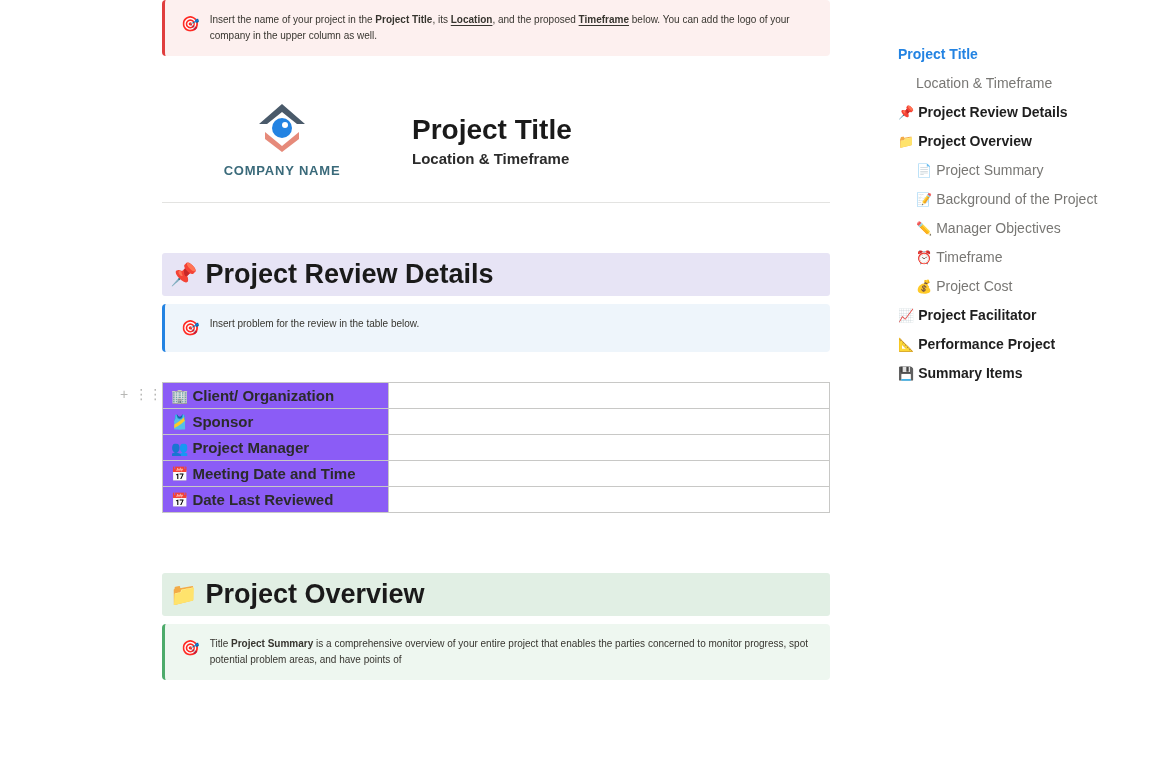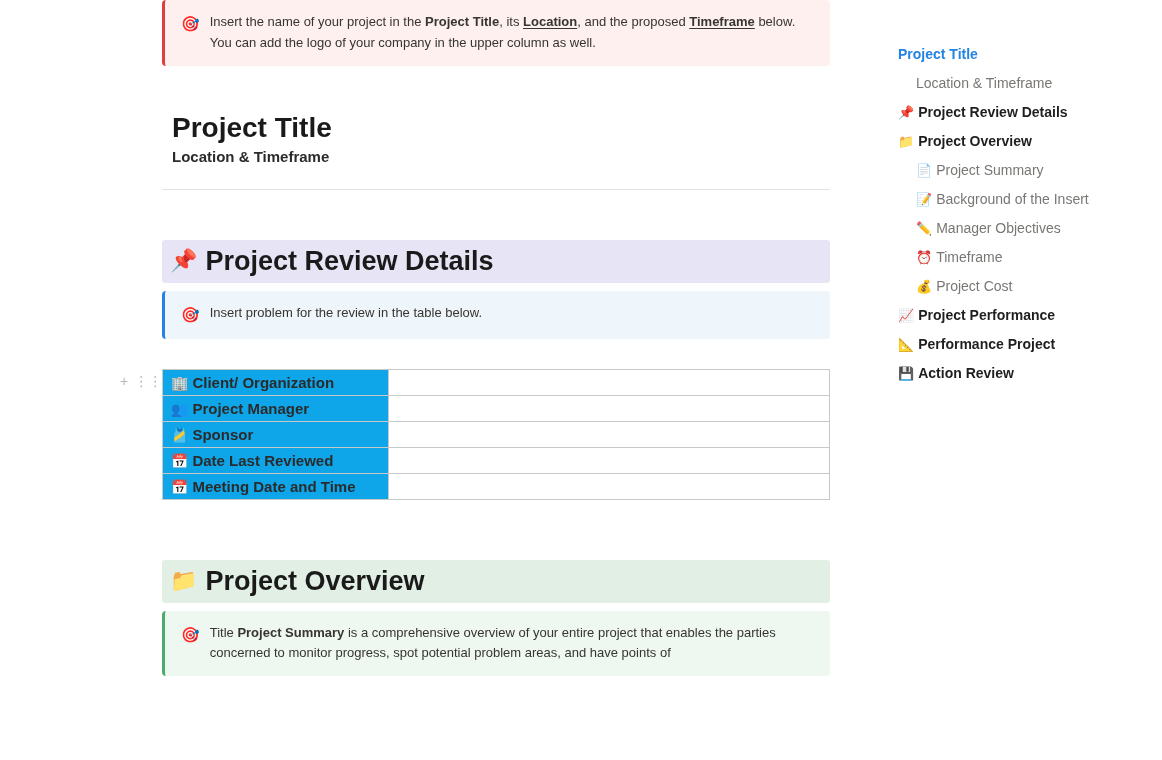--- a/index.html
+++ b/index.html
@@ -43,21 +43,21 @@
   }
   .callout-green {
     background: #eef7f0;
     border-left: 3px solid #4dab6b;
   }
   .callout-icon {
     margin-right: 10px;
     font-size: 15px;
     flex-shrink: 0;
   }
-  .callout-body { flex: 1; color: #37352f; font-size: 13px; }
+  .callout-body { flex: 1; color: #37352f; font-size: 10px; }
   .callout-body b { font-weight: 700; }
   .u { text-decoration: underline; text-decoration-thickness: 1px; text-underline-offset: 2px; }
   .header-block {
     display: flex;
     align-items: center;
     padding: 18px 0 24px 0;
     border-bottom: 1px solid #e3e3e1;
     margin-bottom: 50px;
     margin-top: 28px;
   }
@@ -118,21 +118,21 @@
     border-collapse: collapse;
     margin-top: 30px;
     margin-bottom: 60px;
   }
   .review-table td {
     border: 1px solid #c8c8c6;
     padding: 4px 8px;
     font-size: 15px;
   }
   .review-table td.label {
-    background: #0ea5e9;
+    background: #8b5cf6;
     font-weight: 700;
     width: 226px;
     color: #2b2b2b;
   }
   .review-table td.label .row-icon { margin-right: 4px; font-size: 14px; }
   .toc-col {
     width: 280px;
     padding: 40px 12px 0 16px;
     font-size: 14px;
   }
@@ -159,20 +159,29 @@
     <div class="content">
 
       <div class="callout callout-red">
         <span class="callout-icon">🎯</span>
         <div class="callout-body">
           <span>Insert the name of your project in the </span><b>Project Title</b><span>, its </span><b class="u">Location</b><span>, and the proposed </span><b class="u">Timeframe</b><span> below. You can add the logo of your company in the upper column as well.</span>
         </div>
       </div>
 
       <div class="header-block">
+        <div class="logo-col">
+          <svg class="logo-svg" width="70" height="56" viewBox="0 0 70 56">
+            <polygon points="35,2 58,22 50,22 35,10 20,22 12,22" fill="#4a5a6a"></polygon>
+            <circle cx="35" cy="26" r="10" fill="#2383e2"></circle>
+            <circle cx="38" cy="23" r="3" fill="#fff"></circle>
+            <polygon points="18,30 35,44 52,30 52,37 35,50 18,37" fill="#e68a7a"></polygon>
+          </svg>
+          <div class="company-name-text">COMPANY NAME</div>
+        </div>
         <div class="title-col">
           <h1 class="proj-title">Project Title</h1>
           <div class="proj-sub">Location &amp; Timeframe</div>
         </div>
       </div>
 
       <div class="section-header bg-purple">
         <span class="emoji">📌</span>
         <h2>Project Review Details</h2>
       </div>
@@ -187,33 +196,33 @@
           <span>+</span>
           <span>⋮⋮</span>
         </div>
         <table class="review-table">
           <tbody id="review-table-body">
               <tr>
                 <td class="label"><span class="row-icon">🏢</span><span>Client/ Organization</span></td>
                 <td></td>
               </tr>
               <tr>
+                <td class="label"><span class="row-icon">🎽</span><span>Sponsor</span></td>
+                <td></td>
+              </tr>
+              <tr>
                 <td class="label"><span class="row-icon">👥</span><span>Project Manager</span></td>
                 <td></td>
               </tr>
               <tr>
-                <td class="label"><span class="row-icon">🎽</span><span>Sponsor</span></td>
+                <td class="label"><span class="row-icon">📅</span><span>Meeting Date and Time</span></td>
                 <td></td>
               </tr>
               <tr>
                 <td class="label"><span class="row-icon">📅</span><span>Date Last Reviewed</span></td>
-                <td></td>
-              </tr>
-              <tr>
-                <td class="label"><span class="row-icon">📅</span><span>Meeting Date and Time</span></td>
                 <td></td>
               </tr>
             </tbody>
         </table>
       </div>
 
       <div class="section-header bg-green">
         <span class="emoji">📁</span>
         <h2>Project Overview</h2>
       </div>
@@ -243,41 +252,41 @@
         <div class="toc-item toc-lvl-0 toc-section">
           <span class="t-icon">📁</span>
           <span class="t-label">Project Overview</span>
         </div>
         <div class="toc-item toc-lvl-2">
           <span class="t-icon">📄</span>
           <span class="t-label">Project Summary</span>
         </div>
         <div class="toc-item toc-lvl-2">
           <span class="t-icon">📝</span>
-          <span class="t-label">Background of the Insert</span>
+          <span class="t-label">Background of the Project</span>
         </div>
         <div class="toc-item toc-lvl-2">
           <span class="t-icon">✏️</span>
           <span class="t-label">Manager Objectives</span>
         </div>
         <div class="toc-item toc-lvl-2">
           <span class="t-icon">⏰</span>
           <span class="t-label">Timeframe</span>
         </div>
         <div class="toc-item toc-lvl-2">
           <span class="t-icon">💰</span>
           <span class="t-label">Project Cost</span>
         </div>
         <div class="toc-item toc-lvl-0 toc-section">
           <span class="t-icon">📈</span>
-          <span class="t-label">Project Performance</span>
+          <span class="t-label">Project Facilitator</span>
         </div>
         <div class="toc-item toc-lvl-0 toc-section">
           <span class="t-icon">📐</span>
           <span class="t-label">Performance Project</span>
         </div>
         <div class="toc-item toc-lvl-0 toc-section">
           <span class="t-icon">💾</span>
-          <span class="t-label">Action Review</span>
+          <span class="t-label">Summary Items</span>
         </div>
       </div>
   </div>
 </div>
 
 </body></html>

